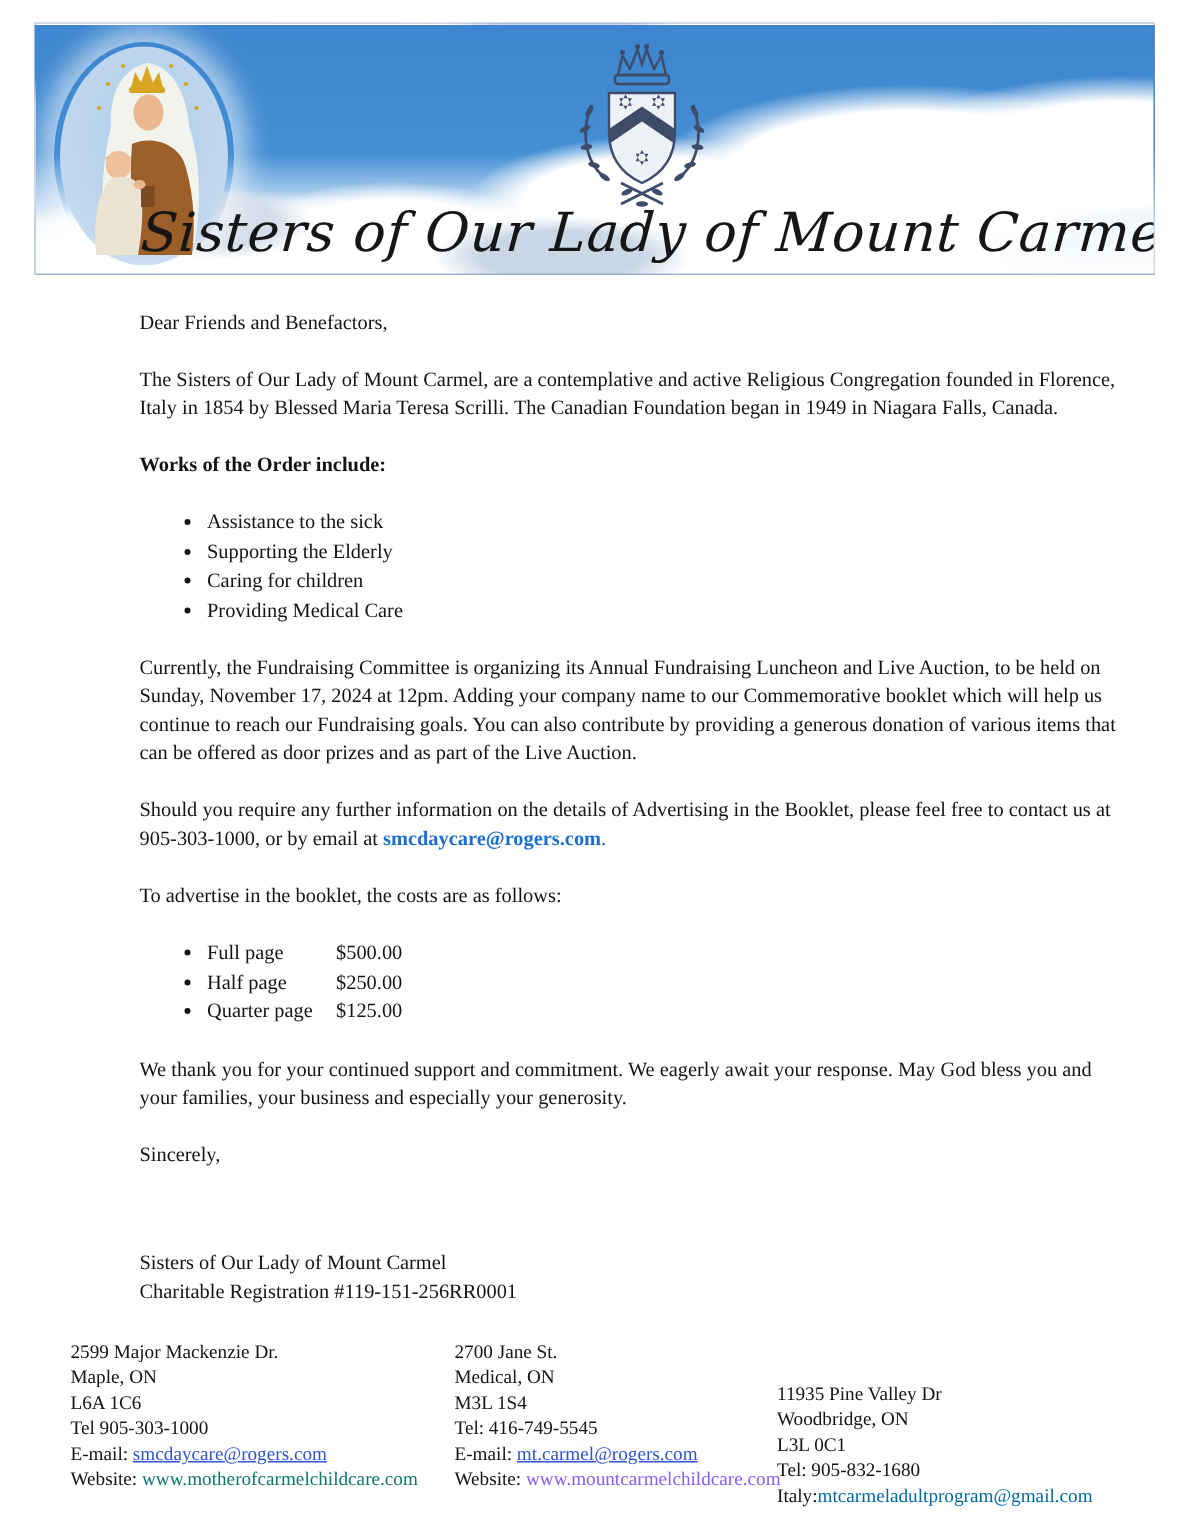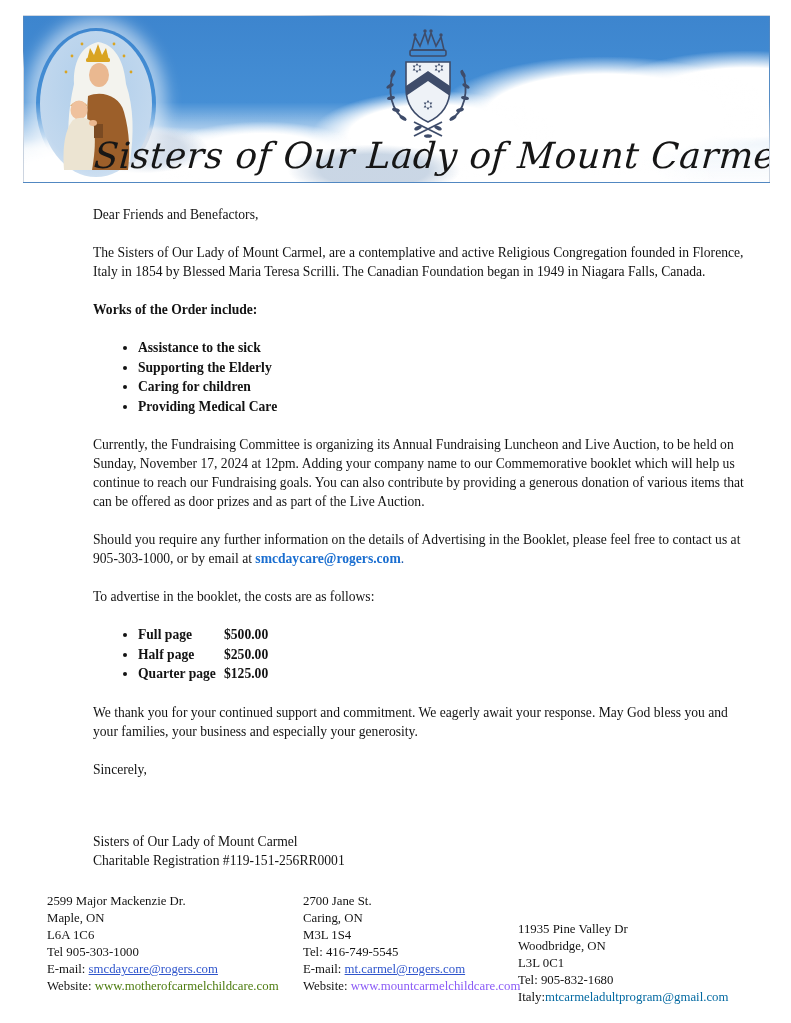--- a/index.html
+++ b/index.html
@@ -27,36 +27,36 @@
 
   .madonna{position:absolute;left:12px;top:12px;width:120px;height:152px;border-radius:50%;
     box-shadow:0 0 16px 10px rgba(255,255,255,.55);}
   .crest{position:absolute;left:352px;top:8px;width:104px;height:122px;}
 
   
   .letter{position:absolute;left:93px;top:205px;width:659px;font-size:13.6px;line-height:19px;}
   .letter p{margin:0 0 19px 0;}
   .works-heading{font-weight:bold;}
   .letter ul{margin:0 0 19px 0;padding-left:45px;list-style:disc;}
-  .letter li{line-height:19.5px;font-weight:bold;}
+  .letter li{line-height:19.5px;}
   .price-label{display:inline-block;width:86px;}
   .body-link{color:#1a6ed0;font-weight:bold;}
   .link-period{color:#1a55a8;}
   .closing{margin-bottom:53px !important;}
   .sig-line{line-height:19px;}
 
   
   .footer{position:absolute;left:0;top:893px;width:791px;display:flex;
     font-size:12.8px;line-height:17px;color:#131313;}
   .fcol{white-space:nowrap;}
   .fcol1{margin-left:47px;width:256px;}
   .fcol2{width:215px;}
   .fcol3{flex:1;margin-top:28px;}
   .lnk-email{color:#2f55cc;text-decoration:underline;cursor:pointer;}
-  .lnk-web1{color:#4d7c0f;cursor:pointer;}
+  .lnk-web1{color:#0f766e;cursor:pointer;}
   .lnk-web2{color:#8b5cf6;cursor:pointer;}
   .lnk-email3{color:#0369a1;cursor:pointer;}
 </style>
 </head>
 <body>
 
 <div class="page">
 
   <div class="banner">
 
@@ -196,21 +196,21 @@
       <div>2599 Major Mackenzie Dr.</div>
       <div>Maple, ON</div>
       <div>L6A 1C6</div>
       <div>Tel 905-303-1000</div>
       <div><span>E-mail: </span><span class="lnk-email">smcdaycare@rogers.com</span></div>
       <div><span>Website: </span><span class="lnk-web1">www.motherofcarmelchildcare.com</span></div>
     </div>
 
     <div class="fcol fcol2">
       <div>2700 Jane St.</div>
-      <div>Caring, ON</div>
+      <div>Medical, ON</div>
       <div>M3L 1S4</div>
       <div>Tel: 416-749-5545</div>
       <div><span>E-mail: </span><span class="lnk-email">mt.carmel@rogers.com</span></div>
       <div><span>Website: </span><span class="lnk-web2">www.mountcarmelchildcare.com</span></div>
     </div>
 
     <div class="fcol fcol3">
       <div>11935 Pine Valley Dr</div>
       <div>Woodbridge, ON</div>
       <div>L3L 0C1</div>

